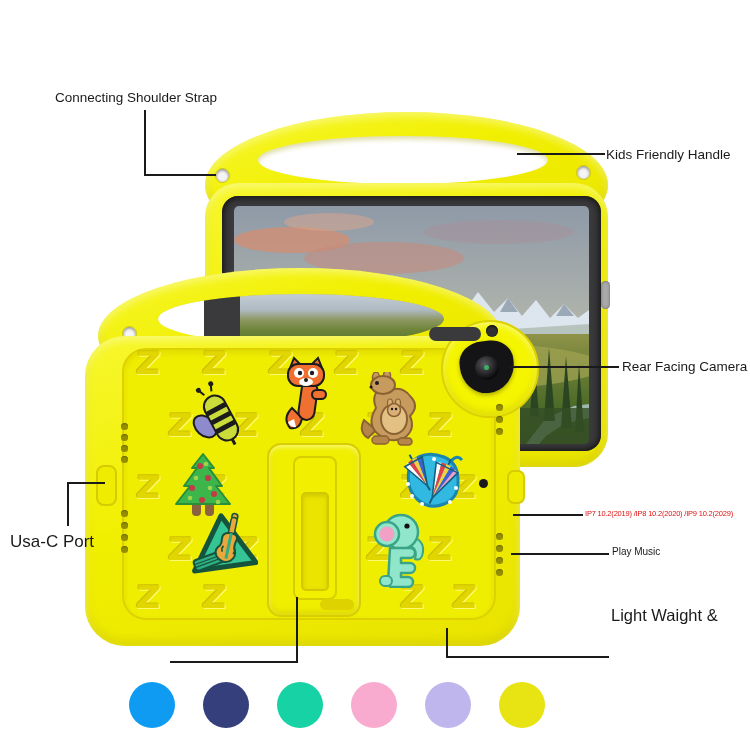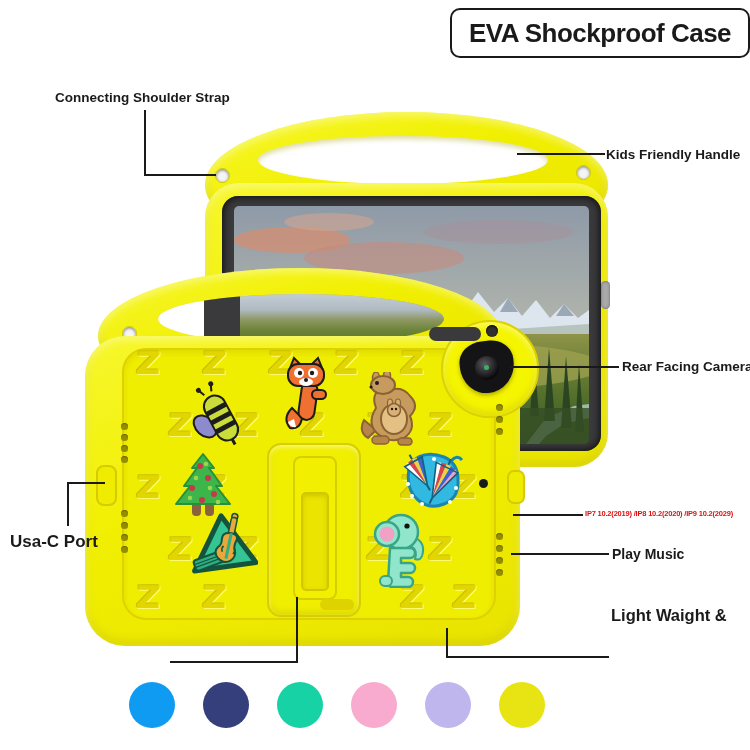--- a/index.html
+++ b/index.html
@@ -47,22 +47,22 @@
             box-shadow:0 2px 4px rgba(120,115,0,.6);}
   .cam-lens{left:475px;top:356px;width:24px;height:24px;border-radius:50%;
             background:radial-gradient(circle at 40% 35%,#5a5a60,#0b0b0d 70%);}
   .cam-glint{left:484px;top:365px;width:5px;height:5px;border-radius:50%;background:#3fae62;}
   .slot{left:429px;top:327px;width:52px;height:14px;border-radius:7px;background:#3a3a3c;}
   .mic{left:479px;top:479px;width:9px;height:9px;border-radius:50%;background:#1a1a1a;}
   .port{left:96px;top:465px;width:17px;height:37px;border-radius:8px;background:#efec00;border:2px solid #d6cb00;}
   .notch-r{left:507px;top:470px;width:14px;height:30px;border-radius:7px;background:#efec00;border:2px solid #d6cb00;}
   .spk{width:7px;height:7px;border-radius:50%;background:#938d00;box-shadow:inset 0 1px 1px #6e6900;}
   
-  .lbl{font-weight:bold;white-space:nowrap;}
-  .f13{font-size:13.5px;} .f14{font-size:14px;text-align:right;} .f17{font-size:17px;} .f16{font-size:16.5px;}
+  .lbl{font-weight:normal;white-space:nowrap;}
+  .f13{font-size:13.5px;} .f14{font-size:10px;text-align:right;} .f17{font-size:17px;} .f16{font-size:16.5px;}
   .red{color:#e01010;font-size:7.5px;letter-spacing:-.2px;}
   .ln{background:#1a1a1a;}
   #title-box{left:450px;top:8px;width:296px;height:46px;border:2.5px solid #1a1a1a;border-radius:10px;
              font-size:26px;font-weight:bold;text-align:center;line-height:46px;letter-spacing:-.5px;}
   
   #swatches{left:129px;top:682px;display:flex;gap:28px;}
   .dot{width:46px;height:46px;border-radius:50%;}
   .charm{position:absolute;}
 </style>
 </head>
@@ -300,21 +300,20 @@
   <svg class="charm" style="left:368px;top:510px" width="62" height="78" viewBox="0 0 62 78">
     <path d="M48 28 Q58 34 54 46 Q52 51 47 49 Q50 40 43 36 Z" fill="#8fe6cb" stroke="#3aa487" stroke-width="2"></path>
     <circle cx="33" cy="22" r="17" fill="#8fe6cb" stroke="#3aa487" stroke-width="2.5"></circle>
     <circle cx="19" cy="24" r="12" fill="#8fe6cb" stroke="#3aa487" stroke-width="2.5"></circle>
     <circle cx="19" cy="24" r="7.5" fill="#f2a0c6"></circle>
     <circle cx="39" cy="16" r="2.6" fill="#111"></circle>
     <path d="M22 38 h20 a5 5 0 0 1 0 10 h-9 v5 h9 a5 5 0 0 1 0 10 h-9 v4 h7 a5 5 0 0 1 0 10 h-16 a4 4 0 0 1 -4 -4 Z" fill="#8fe6cb" stroke="#3aa487" stroke-width="2.5" stroke-linejoin="round"></path>
     <rect x="12" y="66" width="12" height="10" rx="5" fill="#8fe6cb" stroke="#3aa487" stroke-width="2"></rect>
   </svg>
 
-  <div id="title-box" class="abs">EVA Shockproof Case</div>
 
   <div class="abs lbl f13" style="left:55px;top:90px">Connecting Shoulder Strap</div>
   <div class="abs ln" style="left:144px;top:110px;width:2px;height:66px"></div>
   <div class="abs ln" style="left:144px;top:174px;width:72px;height:2px"></div>
 
   <div class="abs lbl f13" style="left:606px;top:147px">Kids Friendly Handle</div>
   <div class="abs ln" style="left:517px;top:153px;width:88px;height:2px"></div>
 
   <div class="abs lbl f13" style="left:622px;top:359px">Rear Facing Camera</div>
   <div class="abs ln" style="left:509px;top:366px;width:110px;height:2px"></div>

